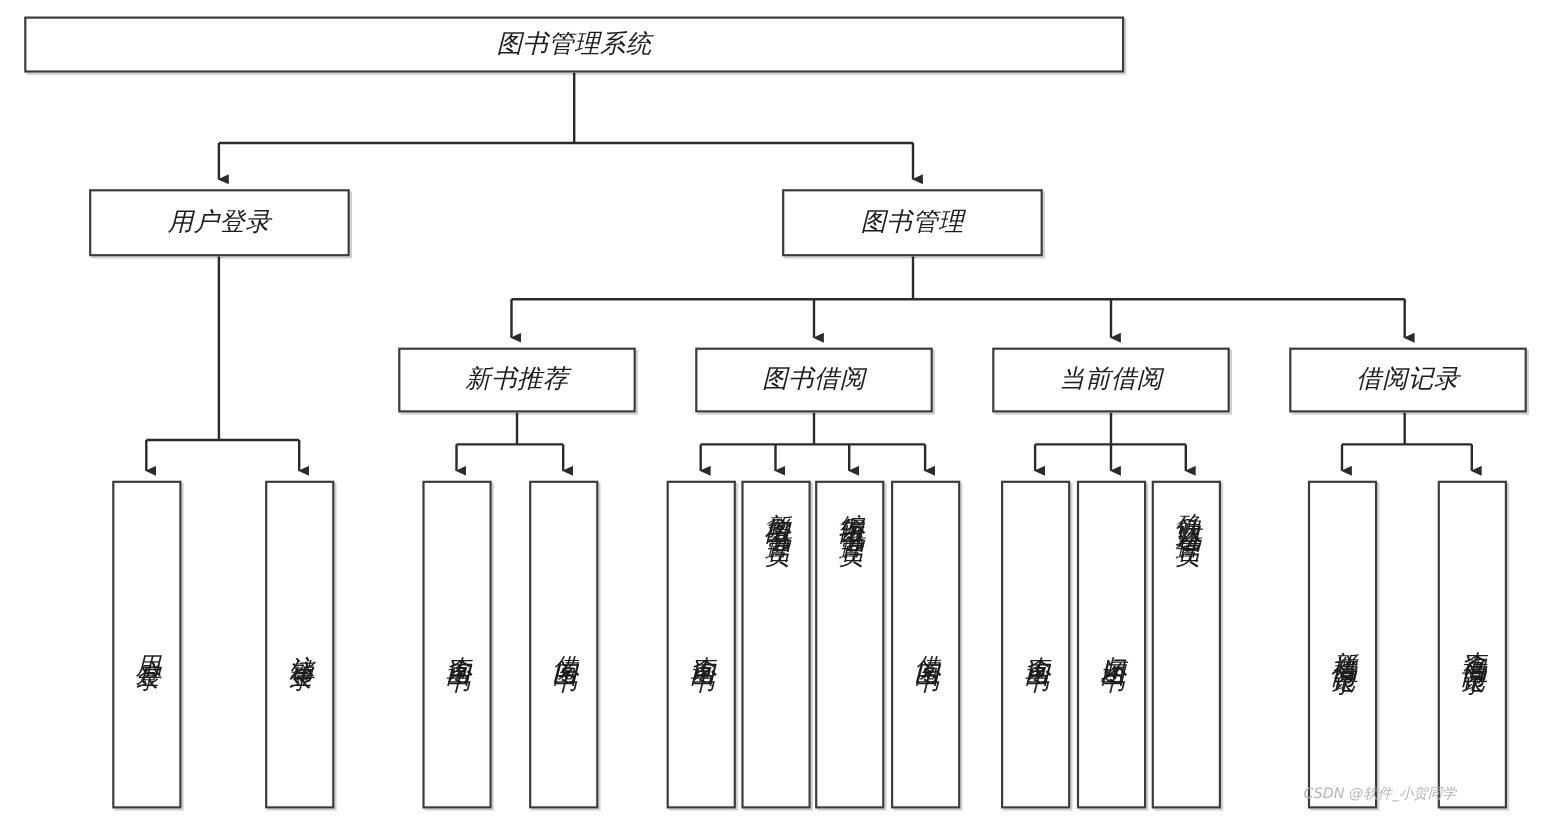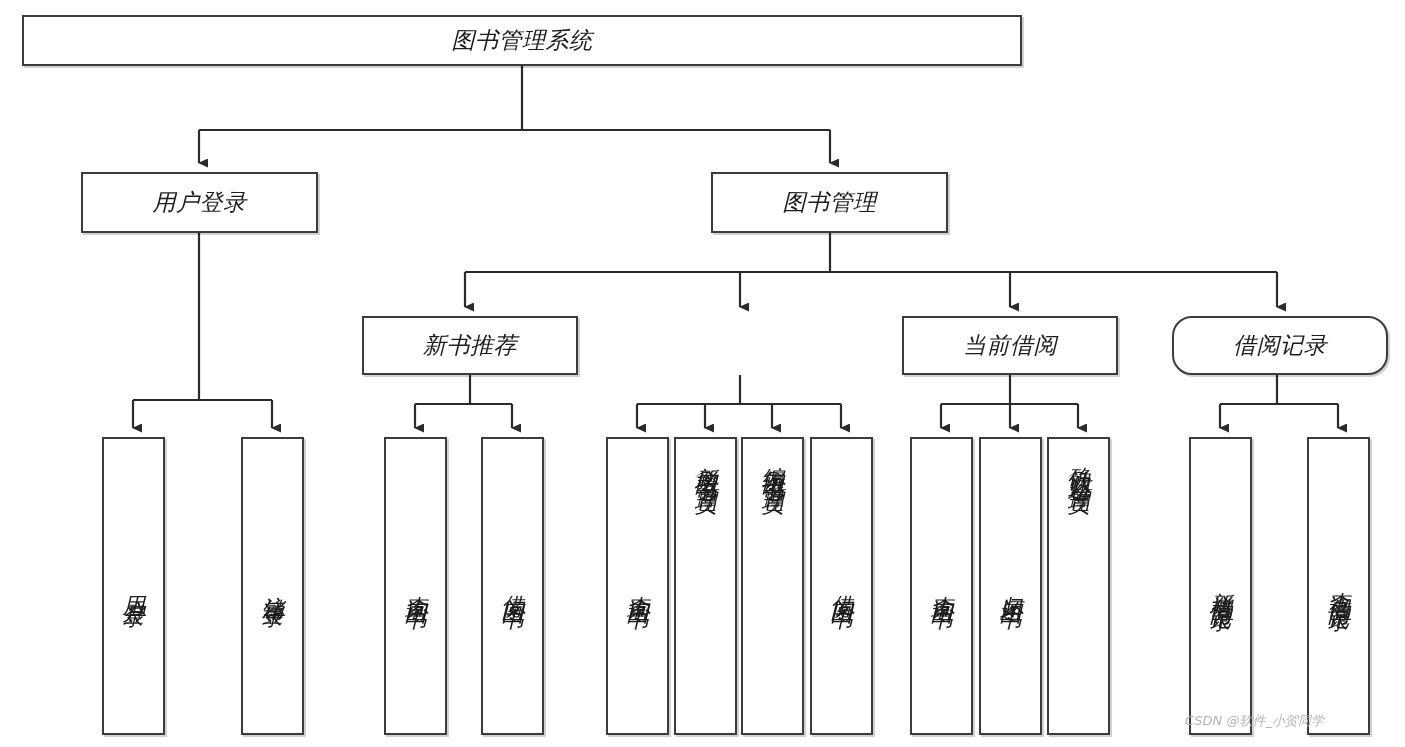--- a/index.html
+++ b/index.html
@@ -147,26 +147,29 @@
   </div>
 
   <div class="node horiz" style="left:362px; top:316px; width:216px; height:59px;">
     <span class="node-label">新书推荐</span>
   </div>
 
   <div class="node horiz" style="left:711px; top:172px; width:237px; height:61px;">
     <span class="node-label">图书管理</span>
   </div>
 
+  <div class="node horiz" style="left:632px; top:316px; width:216px; height:59px;">
+    <span class="node-label">图书借阅</span>
+  </div>
 
   <div class="node horiz" style="left:902px; top:316px; width:216px; height:59px;justify-content:center;">
     <span class="node-label">当前借阅</span>
   </div>
 
-  <div class="node horiz" style="left:1172px; top:316px; width:216px; height:59px;border-radius:20px;">
+  <div class="node horiz" style="left:1172px; top:316px; width:216px; height:59px;">
     <span class="node-label">借阅记录</span>
   </div>
 
   <div class="node vert short" style="left:102px; top:437px; width:63px; height:298px;">
     <span class="node-label">用户登录</span>
   </div>
 
   <div class="node vert short" style="left:241px; top:437px; width:63px; height:298px;">
     <span class="node-label">注销登录</span>
   </div>

